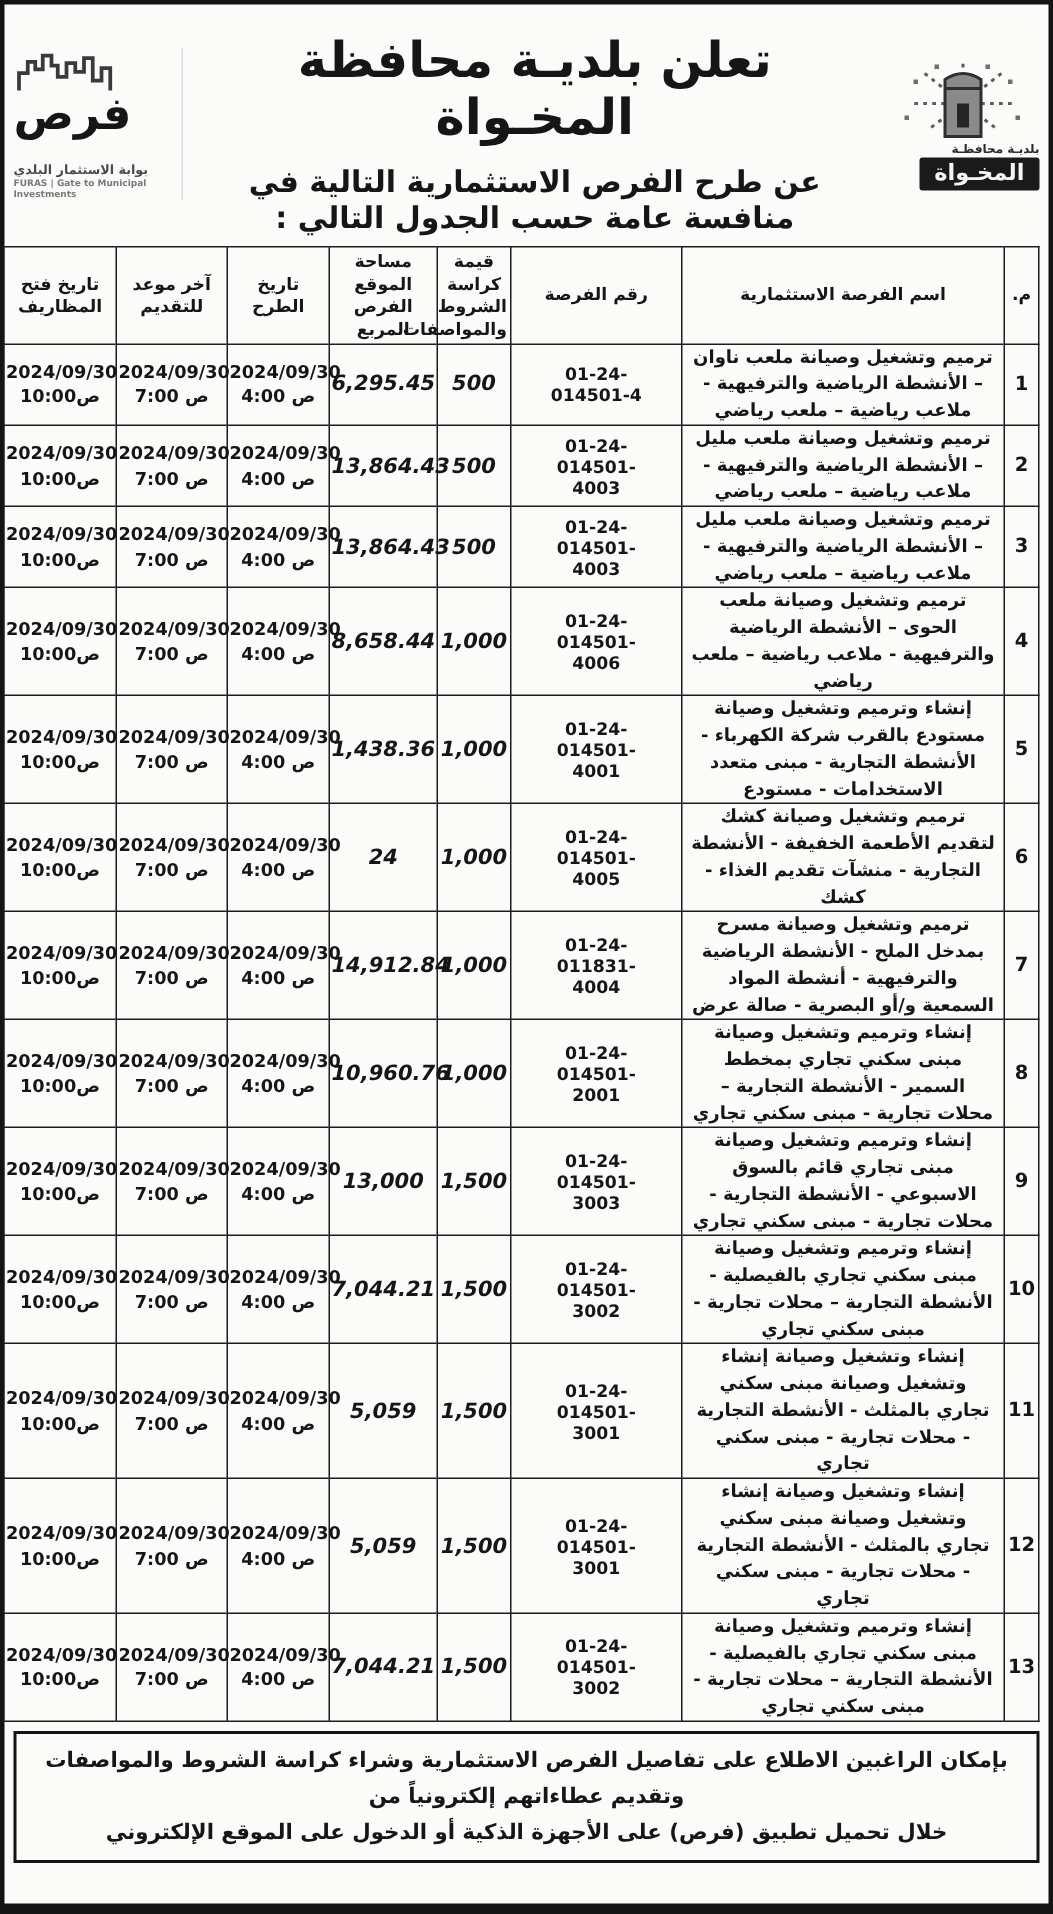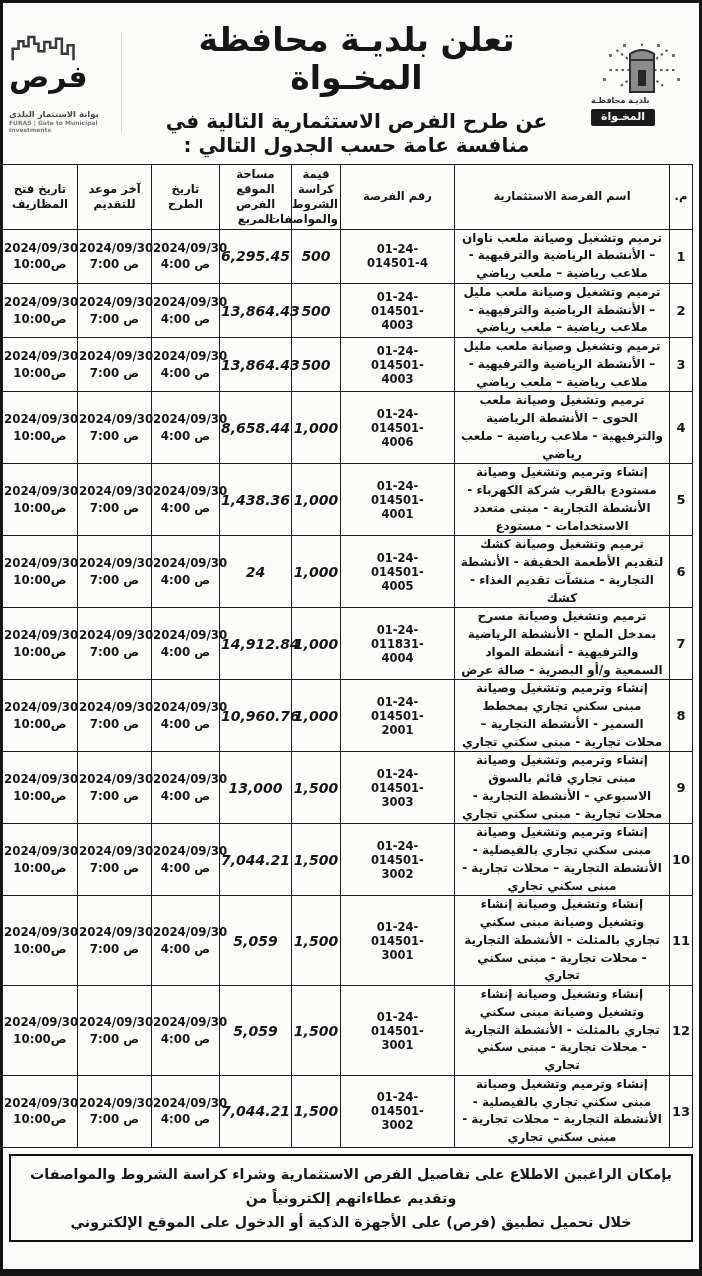--- a/index.html
+++ b/index.html
@@ -9,24 +9,24 @@
     border:3px solid #141414;border-bottom-width:7px;
     font-family:"DejaVu Sans",sans-serif;font-weight:bold;
     direction:rtl;display:flex;flex-direction:column;
   }
   
   .masthead{display:flex;align-items:center;gap:4px;padding:6px 6px 3px;}
   .titles{flex:1;text-align:center;}
   .title{font-size:33px;line-height:1.15;margin:12px;letter-spacing:-1px;}
   .subtitle{font-size:20px;margin:4px 0 0;}
   
-  .emblem{width:102px;text-align:left;flex:none;}
+  .emblem{width:102px;text-align:right;flex:none;}
   .emblem svg{display:block;margin:0 auto;}
   .emblem-line1{font-size:8px;color:#2b2b2b;margin-top:-2px;}
-  .emblem-line2{display:inline-block;background:#1a1a1a;color:#f4f4f4;font-size:11px;
+  .emblem-line2{display:inline-block;background:#1a1a1a;color:#f4f4f4;font-size:15px;
     padding:1px 10px 3px;border-radius:2px;margin-top:1px;}
   
   .furas{width:112px;flex:none;text-align:left;border-right:1px solid #dadada;}
   .furas-word{font-size:30px;line-height:1;margin-top:-4px;}
   .furas-tag-ar{font-size:8.5px;color:#4a4a4a;margin-top:17px;}
   .furas-tag-en{font-size:6px;color:#7a7a7a;direction:ltr;}
   
   table{border-collapse:collapse;table-layout:fixed;margin:4px 6px 0;width:calc(100% - 12px);}
   th,td{border:1.6px solid #1c1c1c;text-align:center;vertical-align:middle;font-weight:bold;}
   thead th{font-size:11.5px;line-height:1.3;height:46px;padding:2px;}

